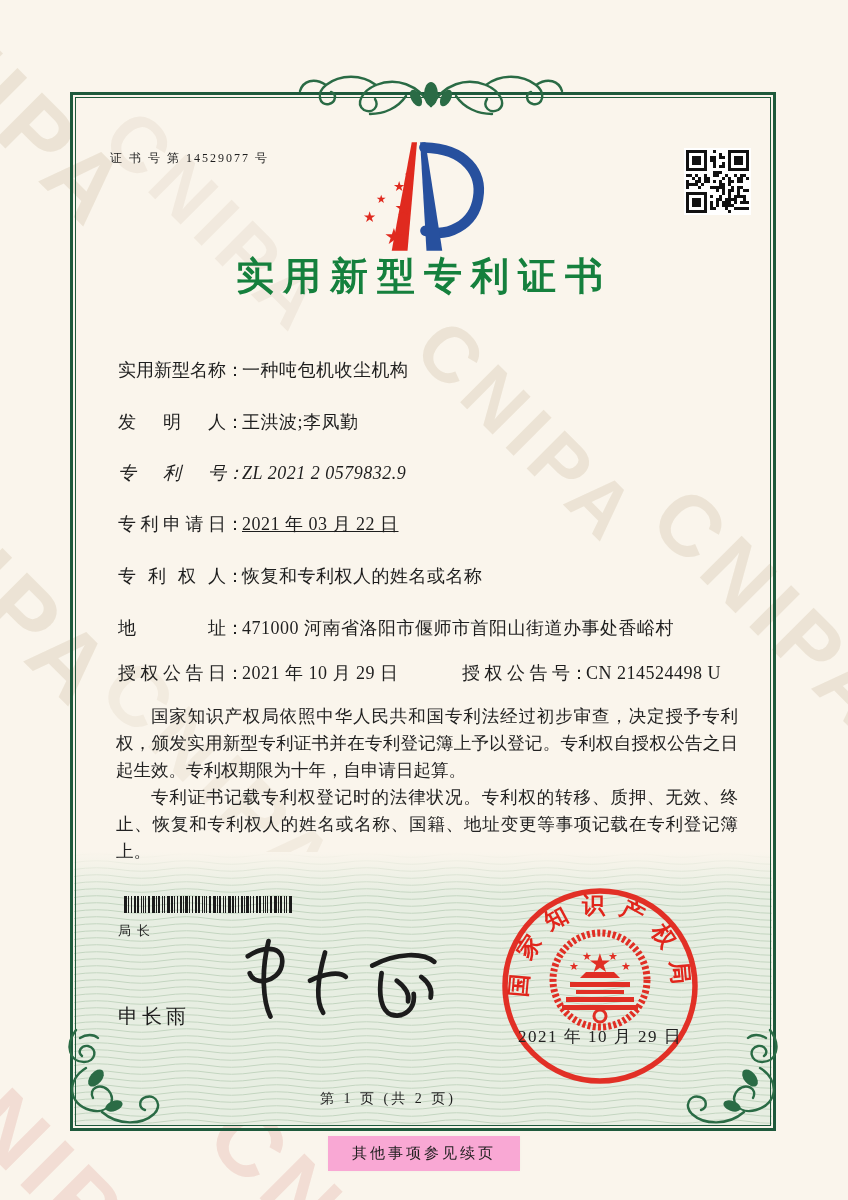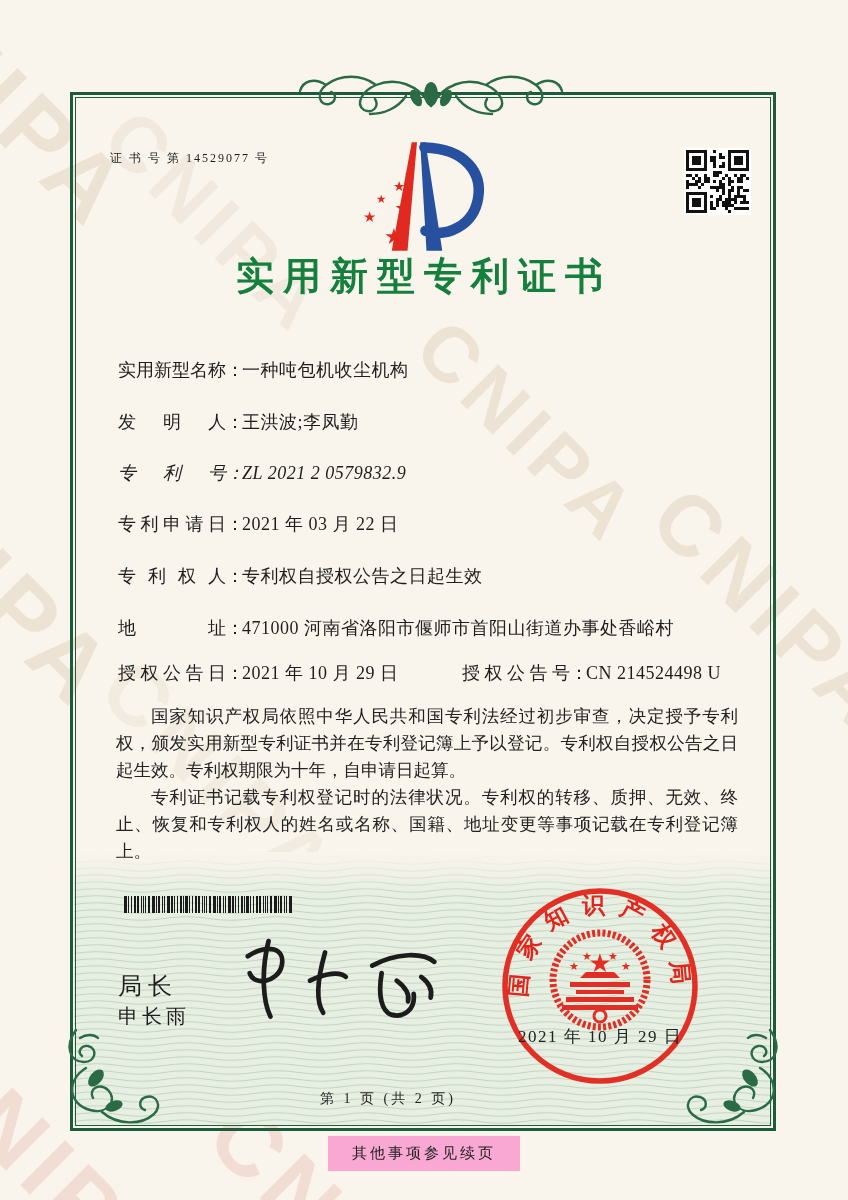--- a/index.html
+++ b/index.html
@@ -46,21 +46,21 @@
   .fcolon{display:inline-block;width:16px;}
   .fvalue{letter-spacing:.5px;}
   .grant-pair2{display:inline-block;margin-left:24px;}
   .grant-v1{display:inline-block;width:196px;}
   
   .body-text{left:116px;top:703px;width:622px;font-size:17.5px;line-height:27px;
     text-align:justify;z-index:4;color:#222;}
   .body-text p{margin:0;text-indent:2em;}
   
   .barcode{left:124px;top:896px;z-index:4;}
-  .signer-title{left:118px;top:970px;font-size:24px;letter-spacing:6px;z-index:4;}
+  .signer-title{left:118px;top:922px;font-size:13px;letter-spacing:6px;z-index:4;}
   .signer-name{left:118px;top:1003px;font-size:20px;letter-spacing:4px;z-index:4;text-align:center;}
   .signature{left:212px;top:924px;z-index:4;}
   .seal{left:498px;top:884px;z-index:5;}
   .page-info{left:70px;top:1090px;width:636px;text-align:center;font-size:14px;
     letter-spacing:3px;z-index:4;}
   .note-box{left:50%;top:1136px;transform:translateX(-50%);background:#f9a8d4;
     padding:8px 24px;font-size:15px;letter-spacing:3px;z-index:4;box-shadow:0 0 4px rgba(0,0,0,.03);text-align:right;}
 </style>
 </head>
 <body>
@@ -272,25 +272,25 @@
 
 <div class="field-row" style="top:358px;">
   <span class="flabel">实用新型名称</span><span class="fcolon">：</span><span class="fvalue">一种吨包机收尘机构</span>
 </div>
 <div class="field-row" style="top:410px;">
   <span class="flabel">发明人</span><span class="fcolon">：</span><span class="fvalue">王洪波;李凤勤</span>
 </div>
 <div class="field-row" style="top:461px;font-style:italic;">
   <span class="flabel">专利号</span><span class="fcolon">：</span><span class="fvalue">ZL 2021 2 0579832.9</span>
 </div>
-<div class="field-row" style="top:512px;">
+<div class="field-row" style="top:512px;text-decoration:underline;">
   <span class="flabel">专利申请日</span><span class="fcolon">：</span><span class="fvalue">2021 年 03 月 22 日</span>
 </div>
 <div class="field-row" style="top:564px;">
-  <span class="flabel">专利权人</span><span class="fcolon">：</span><span class="fvalue">专利权自授权公告之日起生效</span>
+  <span class="flabel">专利权人</span><span class="fcolon">：</span><span class="fvalue">恢复和专利权人的姓名或名称</span>
 </div>
 <div class="field-row" style="top:616px;">
   <span class="flabel">地址</span><span class="fcolon">：</span><span class="fvalue">471000 河南省洛阳市偃师市首阳山街道办事处香峪村</span>
 </div>
 <div class="field-row" style="top:661px;">
   <span class="flabel">授权公告日</span><span class="fcolon">：</span><span class="fvalue grant-v1">2021 年 10 月 29 日</span><span class="grant-pair2"><span class="flabel">授权公告号</span><span class="fcolon">：</span><span class="fvalue">CN 214524498 U</span></span>
 </div>
 
 <div class="abs body-text">
   <p>国家知识产权局依照中华人民共和国专利法经过初步审查，决定授予专利权，颁发实用新型专利证书并在专利登记簿上予以登记。专利权自授权公告之日起生效。专利权期限为十年，自申请日起算。</p>

